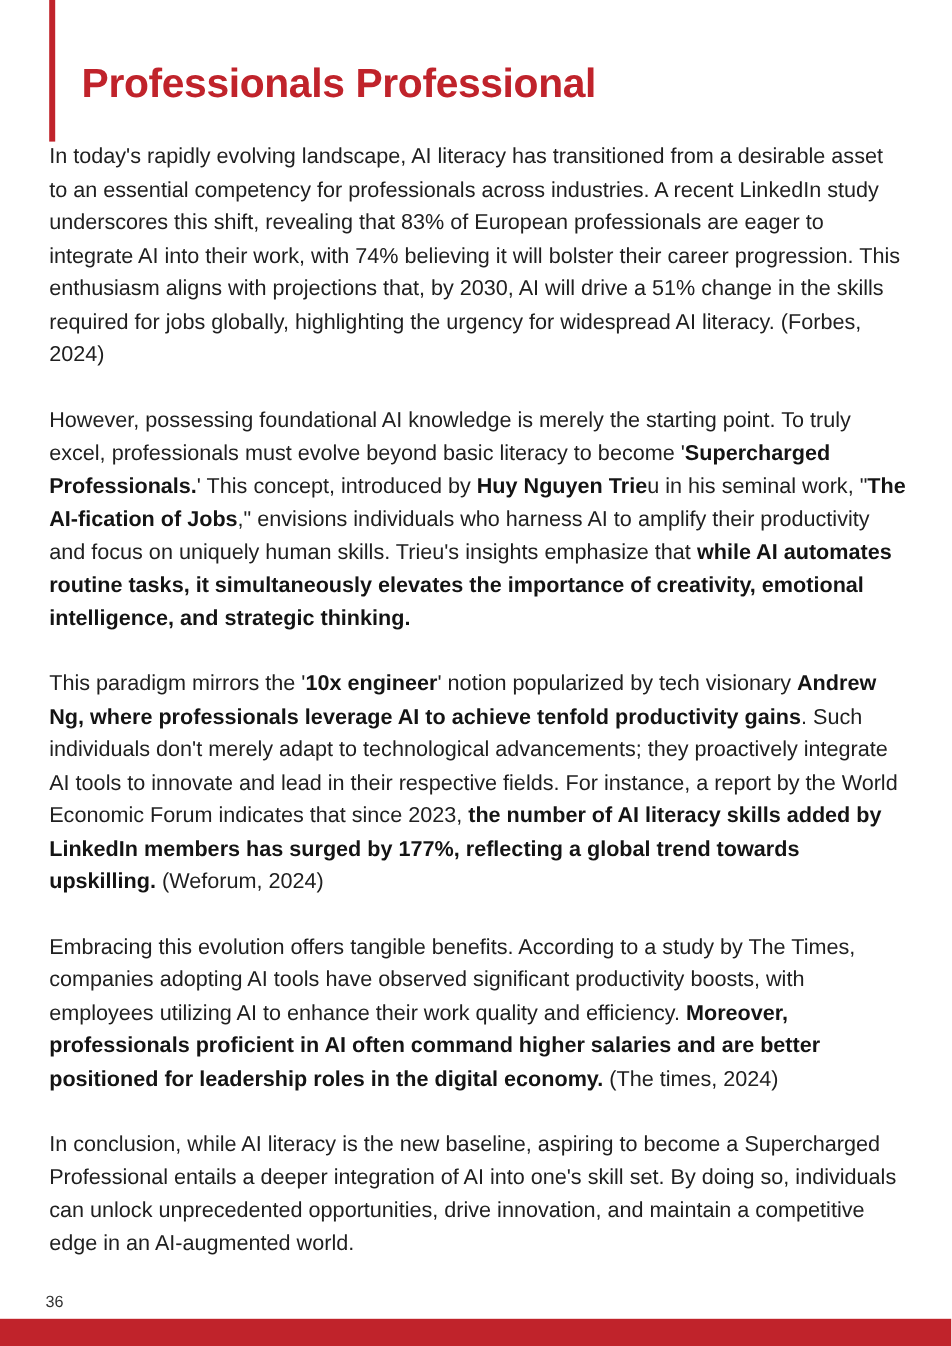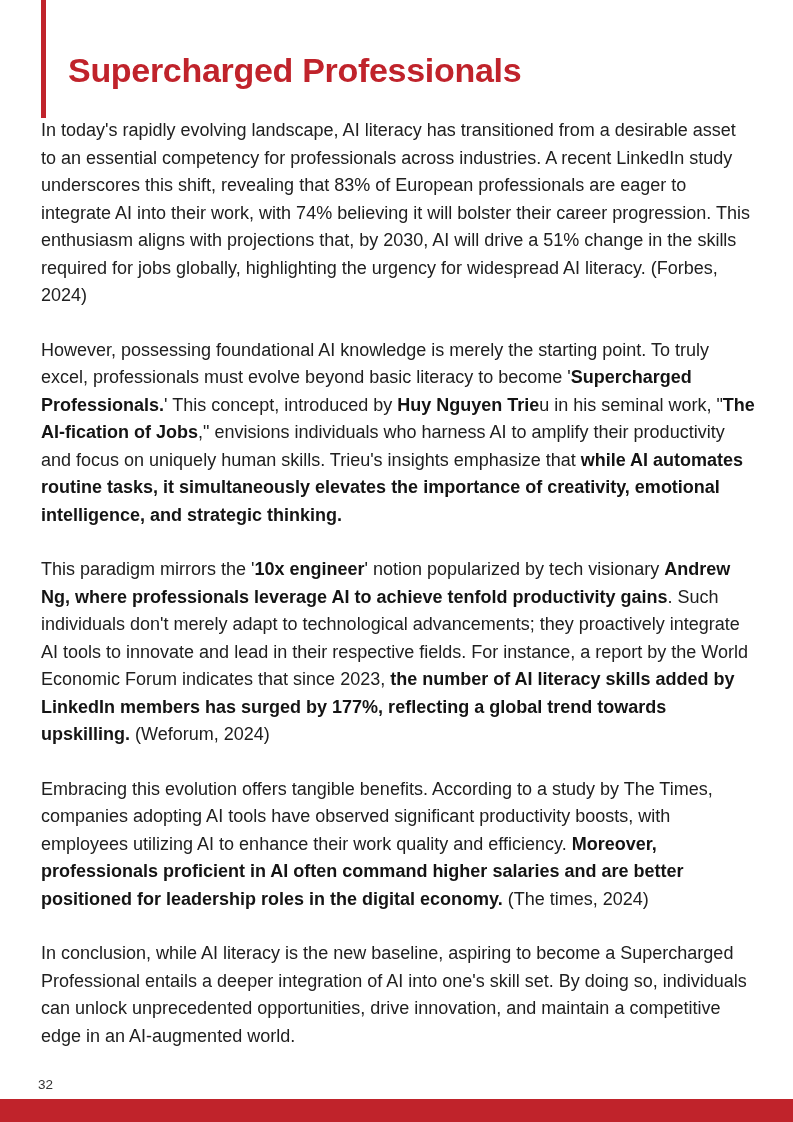--- a/index.html
+++ b/index.html
@@ -61,28 +61,28 @@
   }
 </style>
 </head>
 <body>
 
 <div class="page">
 
   <div class="accent-rule"></div>
 
   <div class="content">
-    <h1 class="title">Supercharged Professionals</h1>
+    <h1 class="title">Professionals Professional</h1>
 
     <div class="body-text">
       <p><span>In today's rapidly evolving landscape, AI literacy has transitioned from a desirable asset to an essential competency for professionals across industries. A recent LinkedIn study underscores this shift, revealing that 83% of European professionals are eager to integrate AI into their work, with 74% believing it will bolster their career progression. This enthusiasm aligns with projections that, by 2030, AI will drive a 51% change in the skills required for jobs globally, highlighting the urgency for widespread AI literacy. (Forbes, 2024)</span></p>
       <p><span>However, possessing foundational AI knowledge is merely the starting point. To truly excel, professionals must evolve beyond basic literacy to become '</span><strong>Supercharged Professionals.</strong><span>' This concept, introduced by </span><strong>Huy Nguyen Trie</strong><span>u in his seminal work, "</span><strong>The AI-fication of Jobs</strong><span>," envisions individuals who harness AI to amplify their productivity and focus on uniquely human skills. Trieu's insights emphasize that </span><strong>while AI automates routine tasks, it simultaneously elevates the importance of creativity, emotional intelligence, and strategic thinking.</strong></p>
       <p><span>This paradigm mirrors the '</span><strong>10x engineer</strong><span>' notion popularized by tech visionary </span><strong>Andrew Ng, where professionals leverage AI to achieve tenfold productivity gains</strong><span>. Such individuals don't merely adapt to technological advancements; they proactively integrate AI tools to innovate and lead in their respective fields. For instance, a report by the World Economic Forum indicates that since 2023, </span><strong>the number of AI literacy skills added by LinkedIn members has surged by 177%, reflecting a global trend towards upskilling.</strong><span> (Weforum, 2024)</span></p>
       <p><span>Embracing this evolution offers tangible benefits. According to a study by The Times, companies adopting AI tools have observed significant productivity boosts, with employees utilizing AI to enhance their work quality and efficiency. </span><strong>Moreover, professionals proficient in AI often command higher salaries and are better positioned for leadership roles in the digital economy.</strong><span> (The times, 2024)</span></p>
       <p><span>In conclusion, while AI literacy is the new baseline, aspiring to become a Supercharged Professional entails a deeper integration of AI into one's skill set. By doing so, individuals can unlock unprecedented opportunities, drive innovation, and maintain a competitive edge in an AI-augmented world.</span></p>
     </div>
   </div>
 
-  <div class="page-number">32</div>
+  <div class="page-number">36</div>
 
   <div class="footer-bar"></div>
 
 </div>
 
 </body></html>

